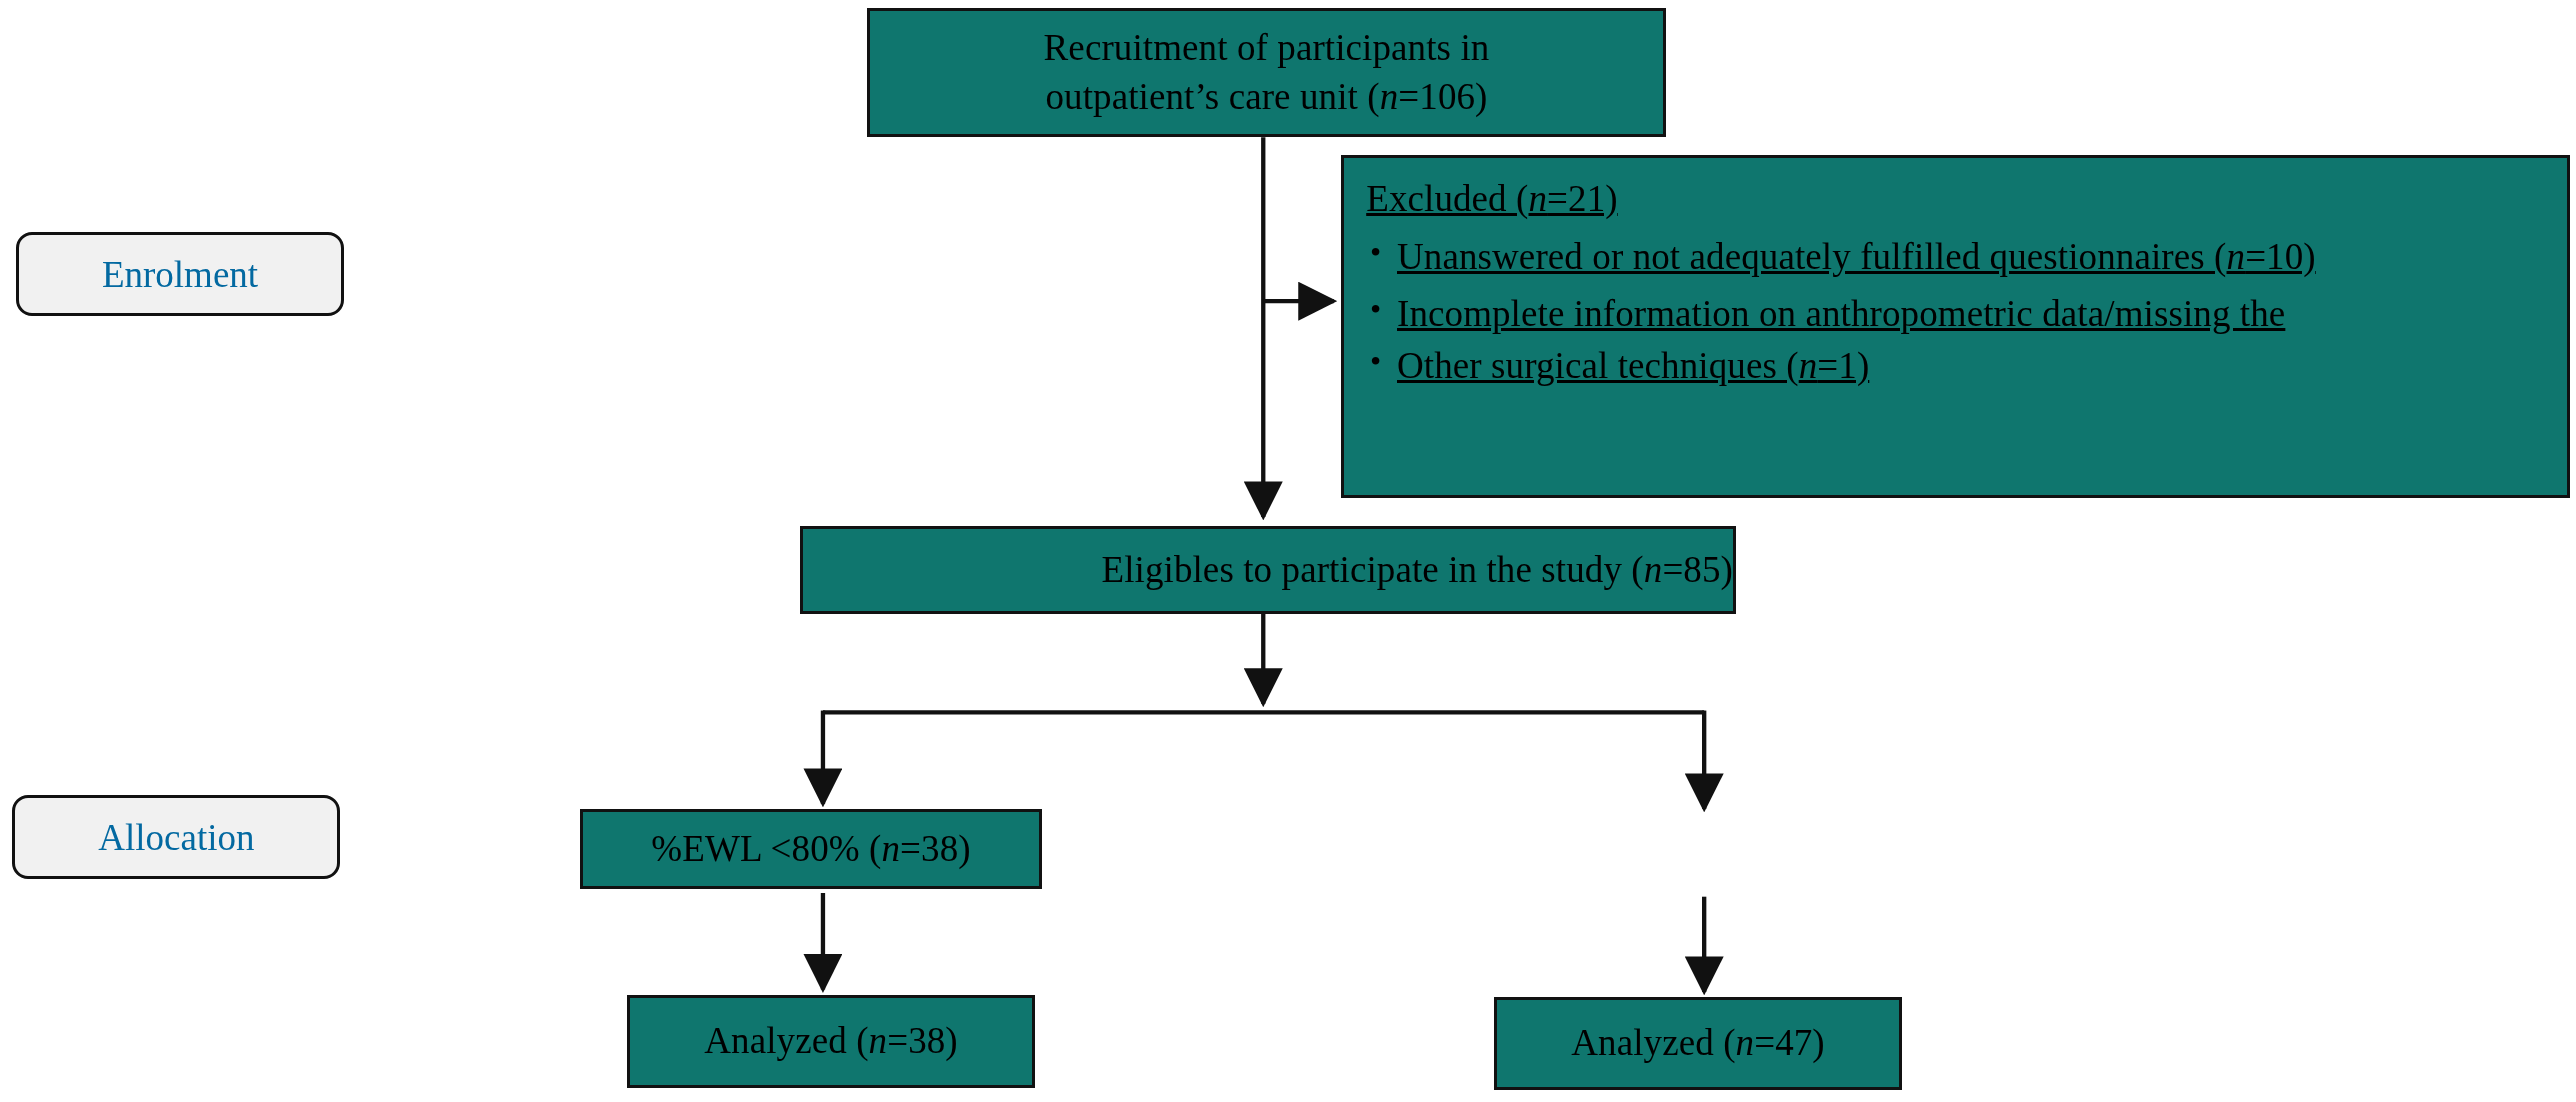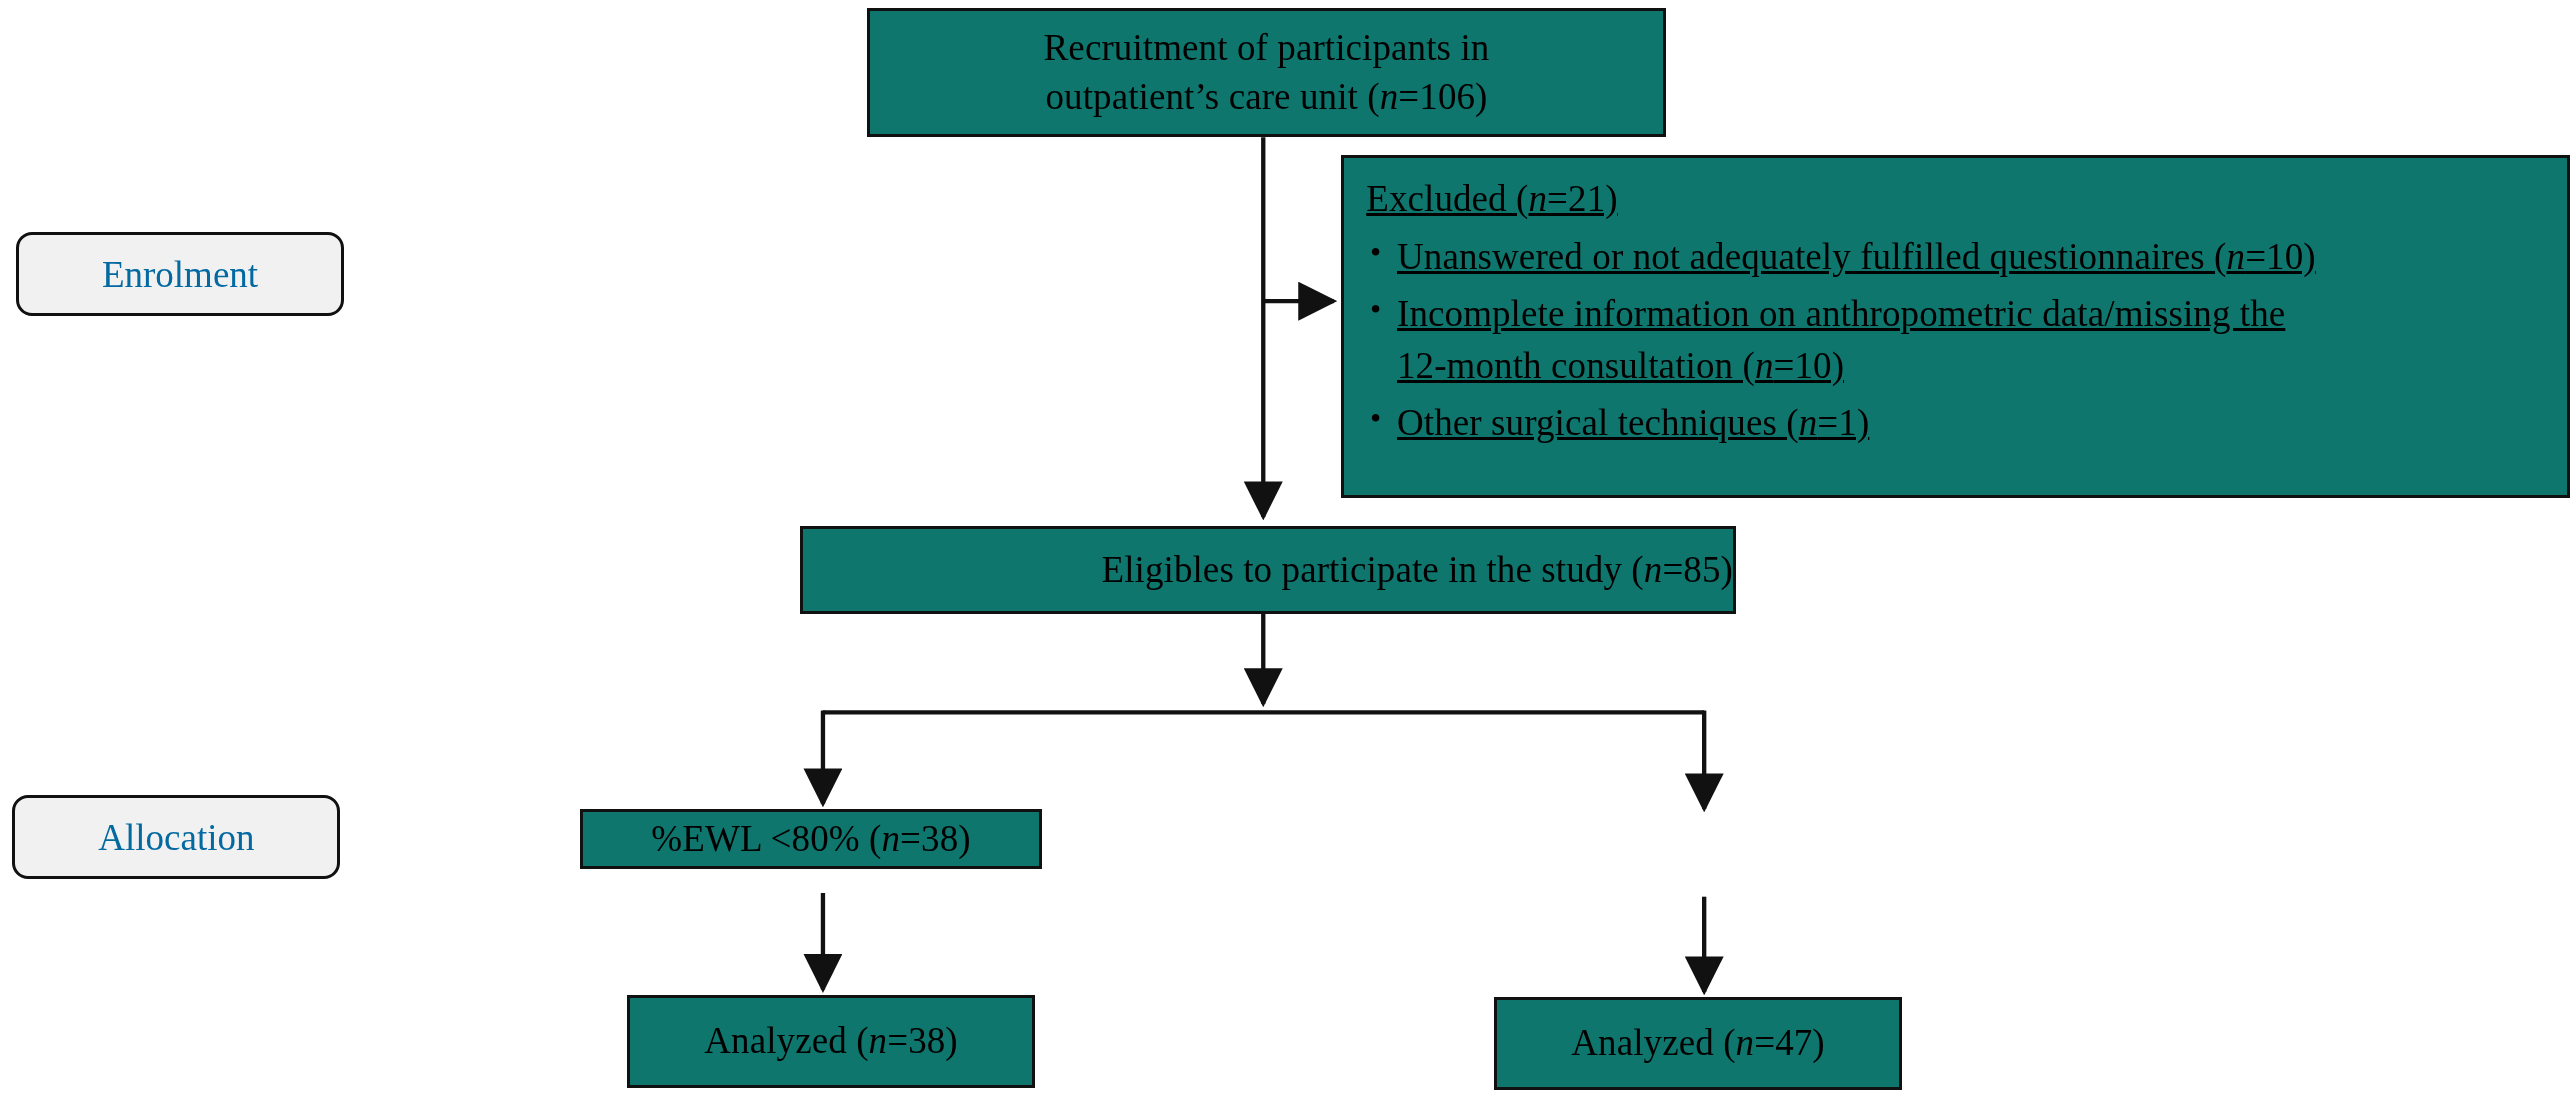--- a/index.html
+++ b/index.html
@@ -144,37 +144,34 @@
 
     <ul>
       <li>
         <span class="bullet">•</span><span>Unanswered or not adequately fulfilled questionnaires (</span><span class="it">n</span><span>=10)</span>
       </li>
 
       <li style="margin-bottom:2.5px;">
         <span class="bullet">•</span><span>Incomplete information on anthropometric data/missing the</span><span class="it"></span><span></span>
       </li>
 
-      <li style="padding-left:32px;">
-        <span>12-month consultation (</span><span class="it">n</span><span>=10)</span>
-      </li>
 
       <li>
         <span class="bullet">•</span><span>Other surgical techniques (</span><span class="it">n</span><span>=1)</span>
       </li>
     </ul>
   </div>
 
   <div class="node" id="node-eligibles" style="left:800px; top:526px; width:936px; height:88px;text-align:right;">
     <span class="txt">
         <span class="node-line"><span>Eligibles to participate in the study (</span><span class="it">n</span><span>=85)</span></span>
       </span>
   </div>
 
-  <div class="node" id="node-ewl-low" style="left:580px; top:809px; width:462px; height:60px;">
+  <div class="node" id="node-ewl-low" style="left:580px; top:809px; width:462px; height:80px;">
     <span class="txt">
         <span class="node-line"><span>%EWL &lt;80% (</span><span class="it">n</span><span>=38)</span></span>
       </span>
   </div>
 
 
   <div class="node" id="node-analyzed-low" style="left:627px; top:995px; width:408px; height:93px;">
     <span class="txt">
         <span class="node-line"><span>Analyzed (</span><span class="it">n</span><span>=38)</span></span>
       </span>

